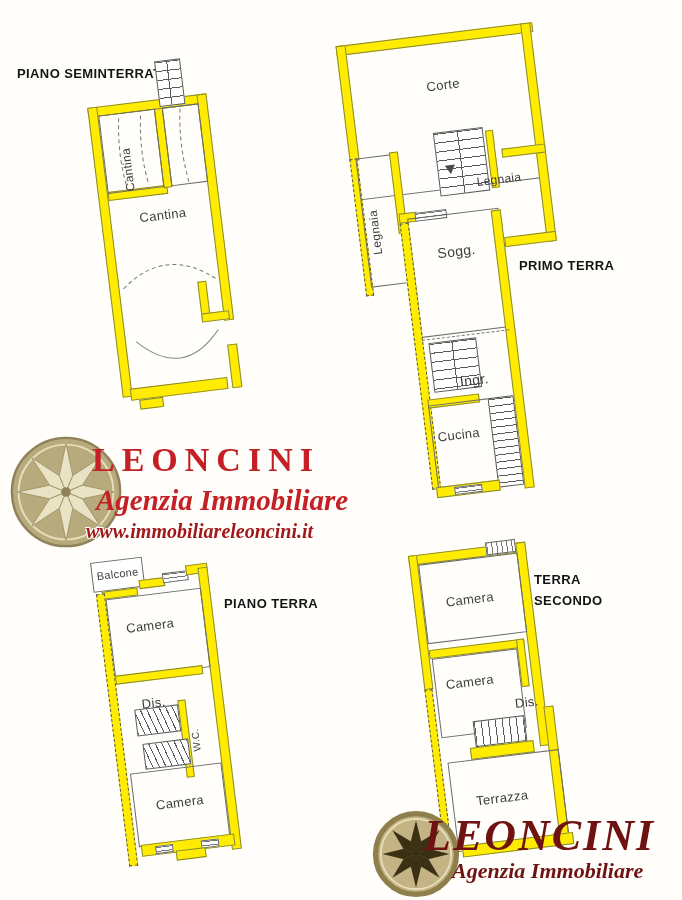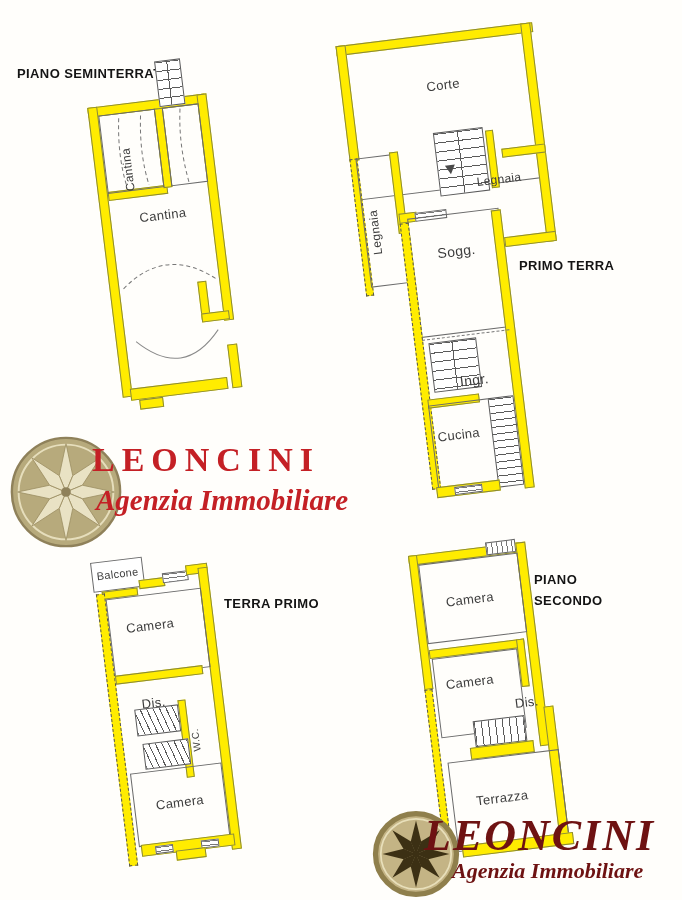--- a/index.html
+++ b/index.html
@@ -34,22 +34,22 @@
   .lg2-name{font-family:"Liberation Serif",serif;font-weight:bold;font-style:italic;color:#6e1212;font-size:44px;letter-spacing:2px;white-space:nowrap;}
   .lg2-tag{font-family:"Liberation Serif",serif;font-weight:bold;font-style:italic;color:#6e1212;font-size:22px;white-space:nowrap;}
 </style>
 </head>
 <body>
 
 <div class="canvas">
 
   <div class="ftitle" style="left:17px;top:66px;">PIANO SEMINTERRATO</div>
   <div class="ftitle" style="left:519px;top:258px;">PRIMO TERRA</div>
-  <div class="ftitle" style="left:224px;top:596px;">TERRA PRIMO</div>
-  <div class="ftitle wrap" style="left:534px;top:570px;width:86px;">PIANO SECONDO</div>
+  <div class="ftitle" style="left:224px;top:596px;">PIANO TERRA</div>
+  <div class="ftitle wrap" style="left:534px;top:570px;width:86px;">TERRA SECONDO</div>
 
   <div class="plan" style="left:86px;top:98px;width:125px;height:330px;">
     <svg class="lines" width="125" height="330" viewBox="0 0 125 330">
       <path d="M30,24 C26,50 26,72 30,94" fill="none" stroke="#777" stroke-dasharray="4 3"></path>
       <path d="M52,24 C48,50 48,72 52,94" fill="none" stroke="#777" stroke-dasharray="4 3"></path>
       <path d="M92,22 C88,46 88,70 92,96" fill="none" stroke="#777" stroke-dasharray="4 3"></path>
       <path d="M14,194 Q61,156 108,196" fill="none" stroke="#777" stroke-dasharray="4 3"></path>
       <path d="M20,248 Q63,292 103,246" fill="none" stroke="#8a8a8a"></path>
     </svg>
     <i class="w" style="left:0;top:10px;width:118px;height:10px;"></i>
@@ -160,20 +160,21 @@
         <path d="M0,0 L7,-17 L0,-50 L-7,-17 Z" transform="rotate(135)"></path>
         <path d="M0,0 L7,-17 L0,-50 L-7,-17 Z" transform="rotate(180)"></path>
         <path d="M0,0 L7,-17 L0,-50 L-7,-17 Z" transform="rotate(225)"></path>
         <path d="M0,0 L7,-17 L0,-50 L-7,-17 Z" transform="rotate(270)"></path>
         <path d="M0,0 L7,-17 L0,-50 L-7,-17 Z" transform="rotate(315)"></path>
       </g>
       <circle r="5" fill="#8f815a"></circle>
     </svg>
     <div class="lg-name" style="position:absolute;left:84px;top:9px;">LEONCINI</div>
     <div class="lg-tag" style="position:absolute;left:88px;top:52px;">Agenzia Immobiliare</div>
+    <div class="lg-web" style="position:absolute;left:78px;top:88px;">www.immobiliareleoncini.it</div>
   </div>
 
   <div class="logo" style="left:366px;top:804px;width:310px;height:96px;">
     <svg width="88" height="88" style="position:absolute;left:6px;top:6px;" viewBox="-50 -50 100 100">
       <circle r="46" fill="#c4b485"></circle>
       <circle r="46" fill="none" stroke="#8f7f4c" stroke-width="6"></circle>
       <circle r="40" fill="none" stroke="#e8dfba" stroke-width="2"></circle>
       <g fill="#3c3014">
         <path d="M0,0 L6,-14 L0,-38 L-6,-14 Z"></path>
         <path d="M0,0 L6,-14 L0,-38 L-6,-14 Z" transform="rotate(45)"></path>

